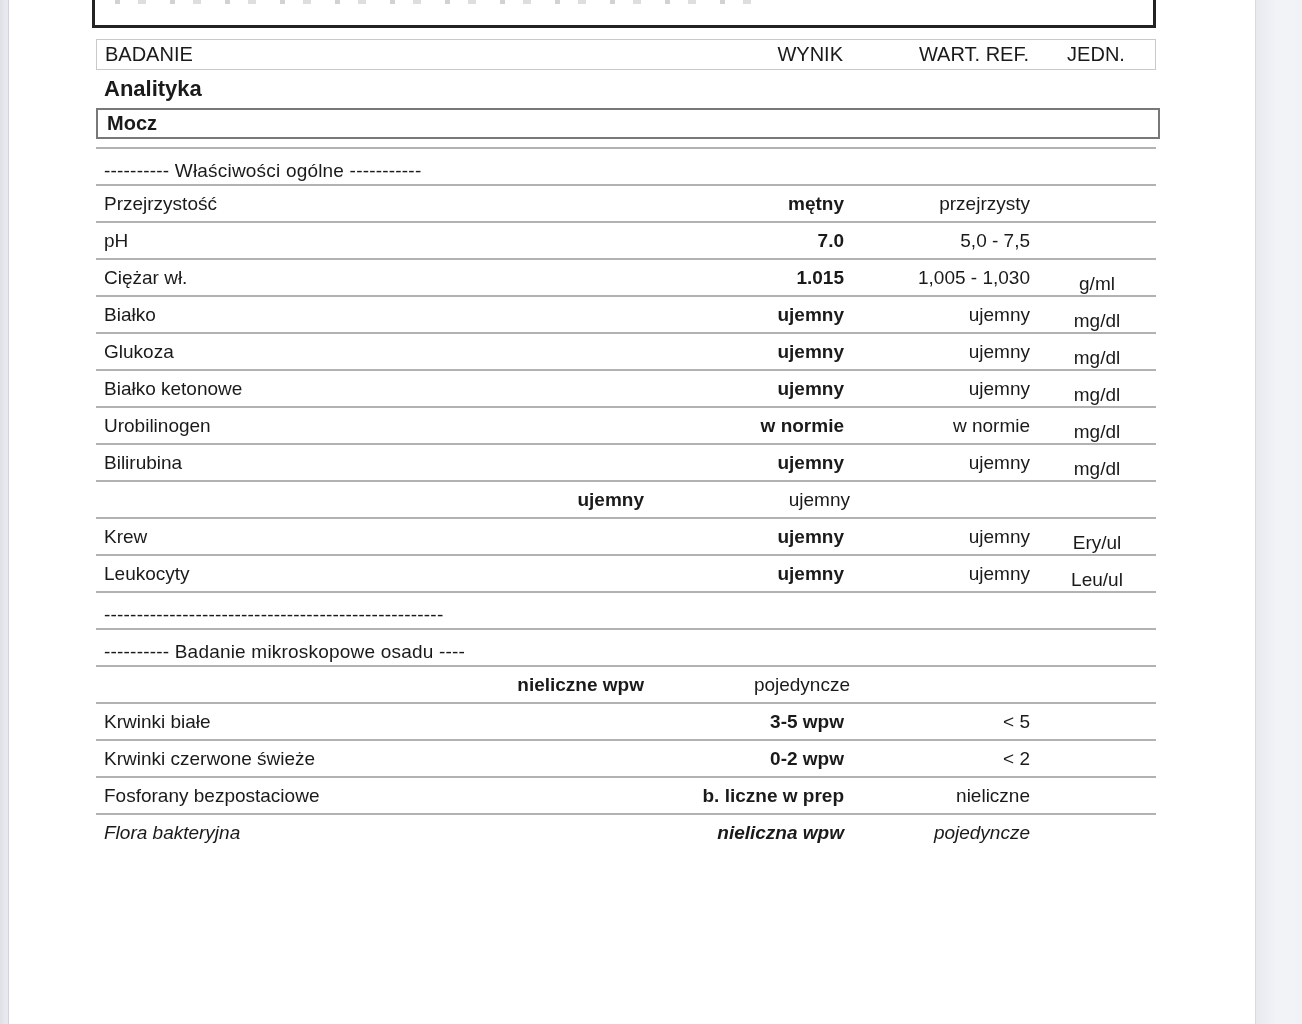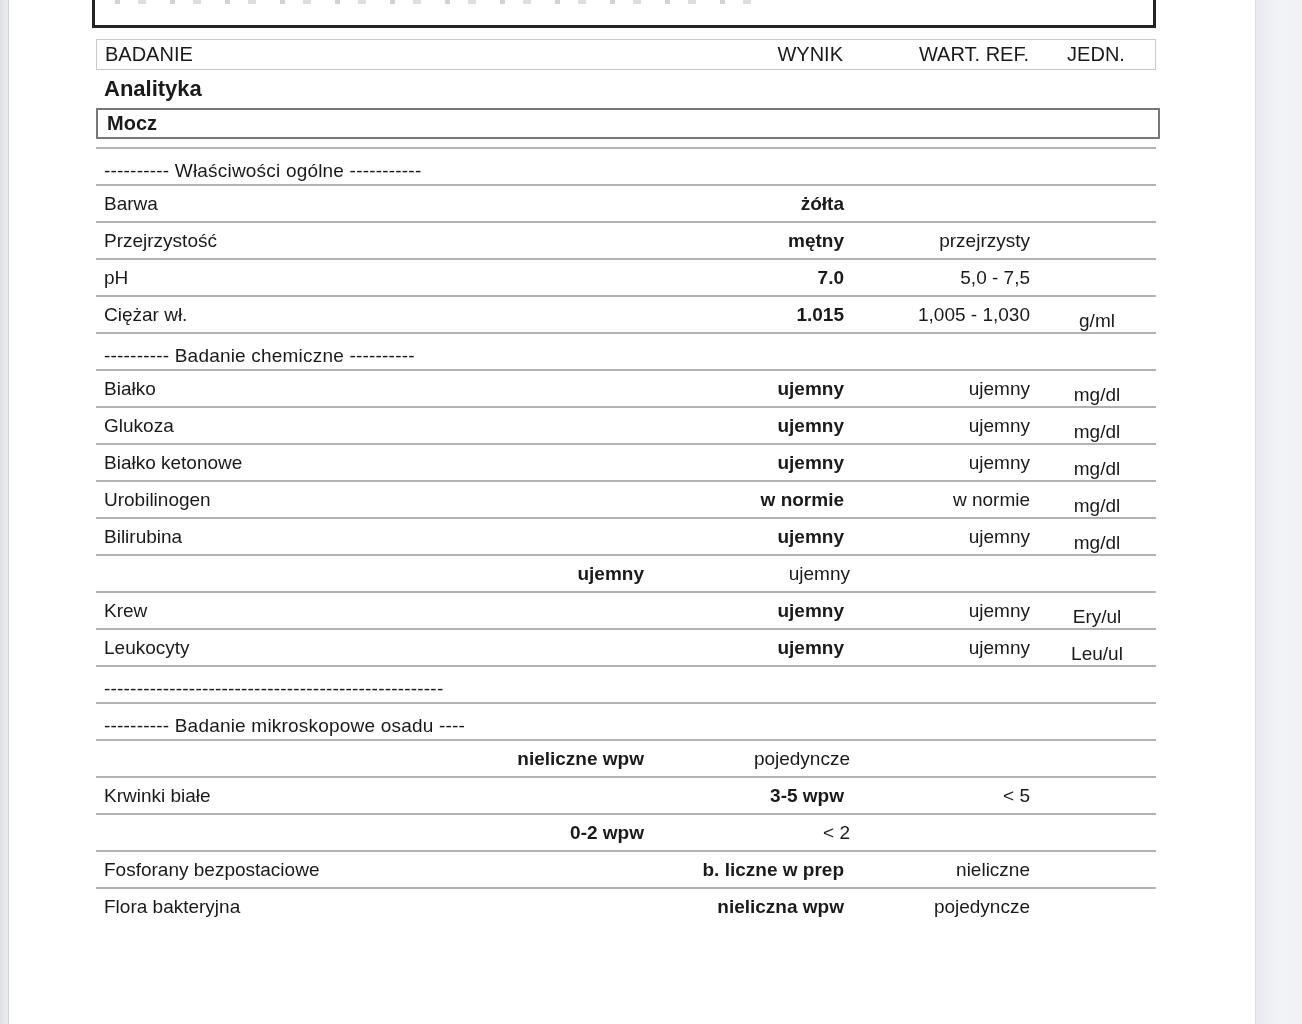--- a/index.html
+++ b/index.html
@@ -111,21 +111,21 @@
   }
   .trow {
     display: grid;
     grid-template-columns: 1fr 200px 180px 118px;
     align-items: center;
     height: 35px;
     border-bottom: 2px solid #b2b2b2;
     font-size: 19px;
     background: #ffffff;
   }
-  .trow:last-child { border-bottom: none; }
+  .trow:last-child { border-bottom: none; font-style: italic; }
   .cell { overflow: hidden; white-space: nowrap; }
   .cell.name  { padding-left: 8px; text-align: left; }
   .cell.wynik { text-align: right; padding-right: 14px; font-weight: bold; }
   .cell.ref   { text-align: right; padding-right: 8px; }
   .cell.jedn  { text-align: center; margin-top: 12px; }
   .trow.section .section-label {
     grid-column: 1 / -1;
     padding-left: 8px;
     letter-spacing: 0.2px;
     margin-top: 8px;
@@ -155,46 +155,37 @@
 
     <div class="group-box">
       <span>Mocz</span>
     </div>
 
     <div class="rows" id="rows">
         <div class="trow section">
           <div class="cell section-label">---------- Właściwości ogólne -----------</div>
         </div>
         <div class="trow">
-        <div class="cell name">Barwa</div>
-        <div class="cell wynik">żółta</div>
-        <div class="cell ref"></div>
-        <div class="cell jedn"></div>
-      </div>
-        <div class="trow">
         <div class="cell name">Przejrzystość</div>
         <div class="cell wynik">mętny</div>
         <div class="cell ref">przejrzysty</div>
         <div class="cell jedn"></div>
       </div>
         <div class="trow">
         <div class="cell name">pH</div>
         <div class="cell wynik">7.0</div>
         <div class="cell ref">5,0 - 7,5</div>
         <div class="cell jedn"></div>
       </div>
         <div class="trow">
         <div class="cell name">Ciężar wł.</div>
         <div class="cell wynik">1.015</div>
         <div class="cell ref">1,005 - 1,030</div>
         <div class="cell jedn">g/ml</div>
       </div>
-        <div class="trow section">
-          <div class="cell section-label">---------- Badanie chemiczne ----------</div>
-        </div>
         <div class="trow">
         <div class="cell name">Białko</div>
         <div class="cell wynik">ujemny</div>
         <div class="cell ref">ujemny</div>
         <div class="cell jedn">mg/dl</div>
       </div>
         <div class="trow">
         <div class="cell name">Glukoza</div>
         <div class="cell wynik">ujemny</div>
         <div class="cell ref">ujemny</div>
@@ -246,20 +237,21 @@
         <div class="cell ref">pojedyncze</div>
         <div class="cell jedn"></div>
       </div>
         <div class="trow">
         <div class="cell name">Krwinki białe</div>
         <div class="cell wynik">3-5 wpw</div>
         <div class="cell ref">&lt; 5</div>
         <div class="cell jedn"></div>
       </div>
         <div class="trow">
+        <div class="cell name">Krwinki czerwone świeże</div>
         <div class="cell wynik">0-2 wpw</div>
         <div class="cell ref">&lt; 2</div>
         <div class="cell jedn"></div>
       </div>
         <div class="trow">
         <div class="cell name">Fosforany bezpostaciowe</div>
         <div class="cell wynik">b. liczne w prep</div>
         <div class="cell ref">nieliczne</div>
         <div class="cell jedn"></div>
       </div>

